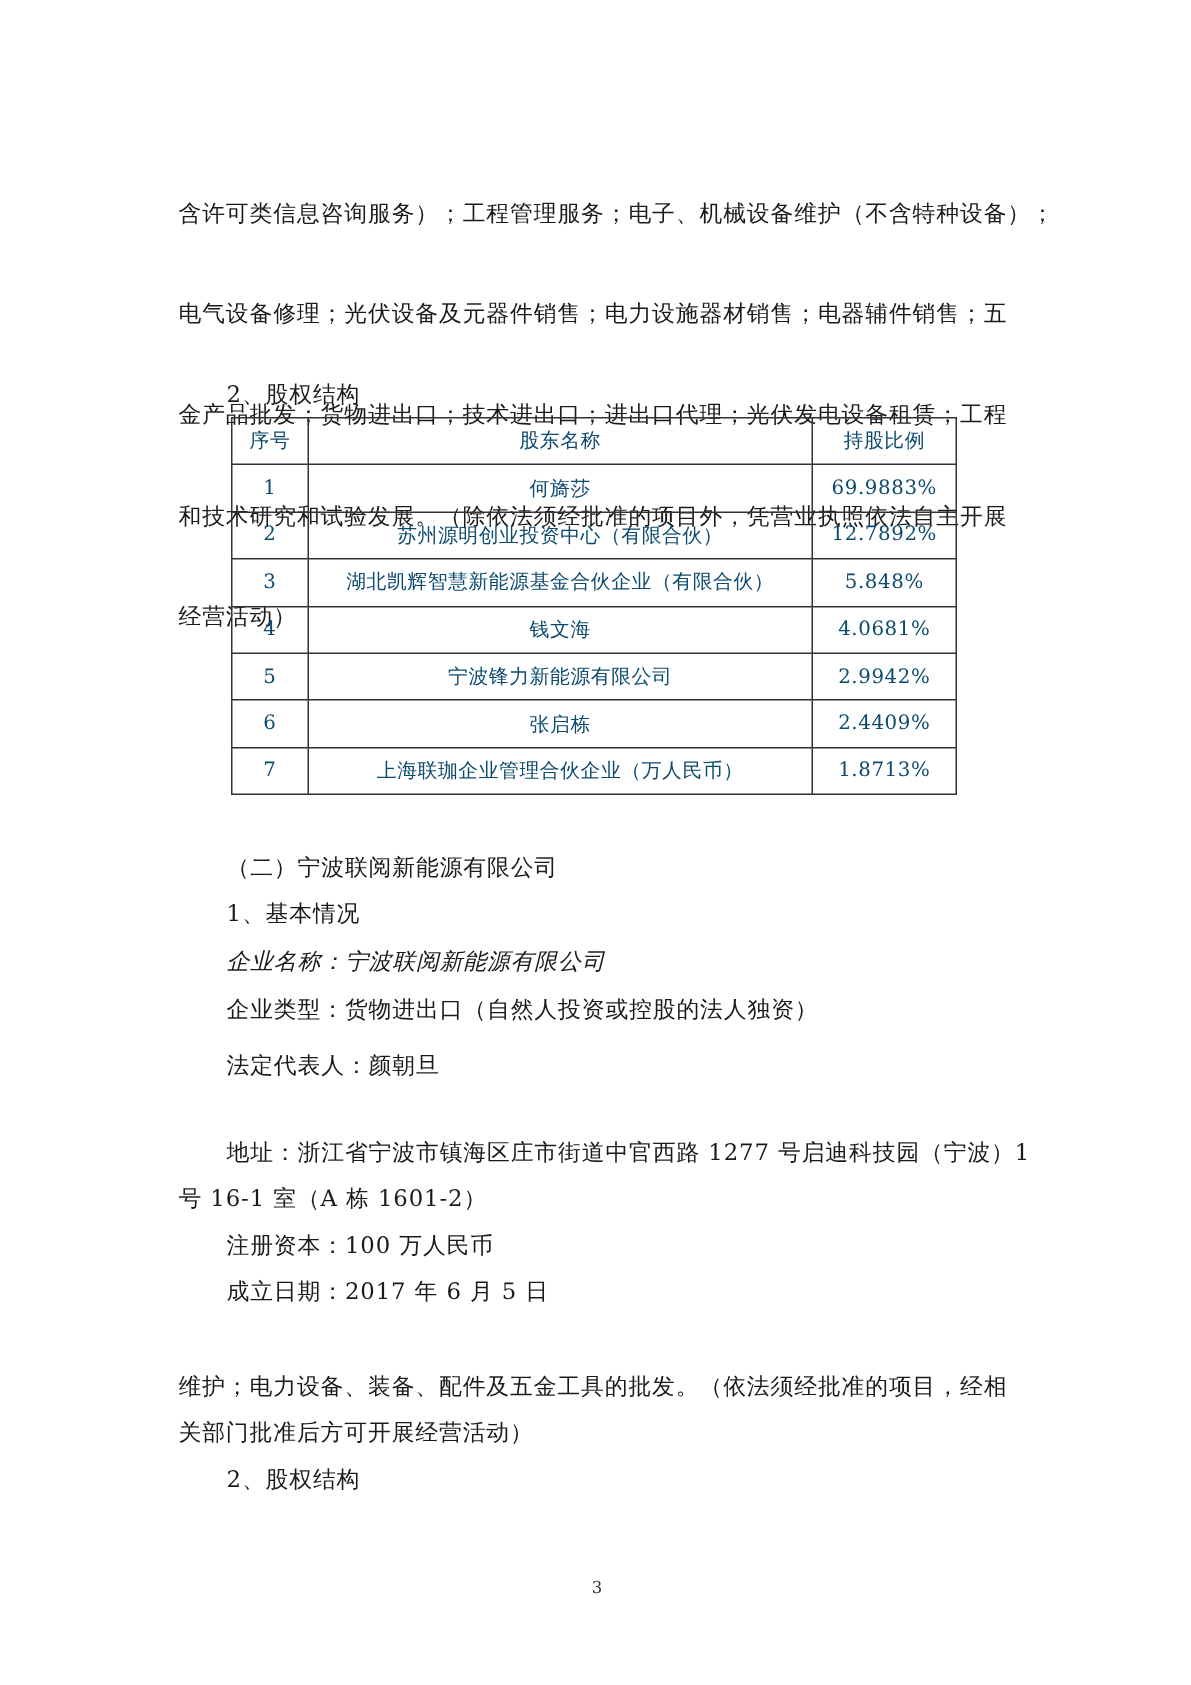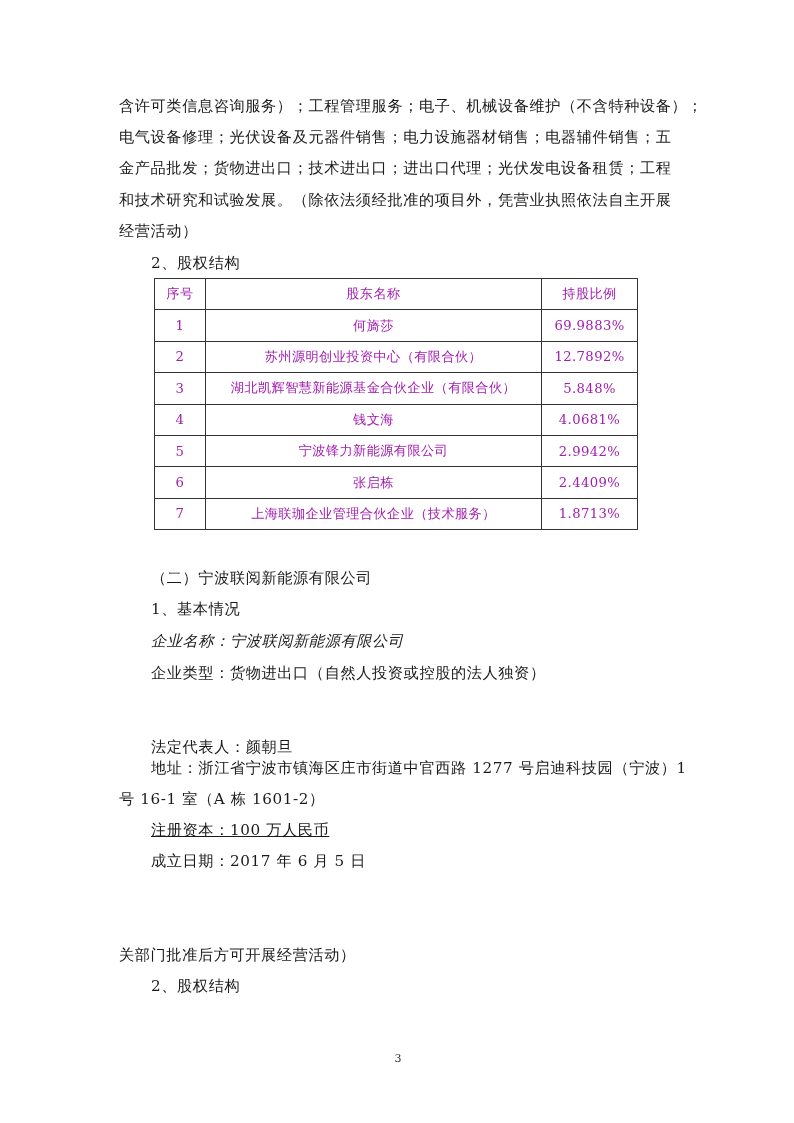--- a/index.html
+++ b/index.html
@@ -28,38 +28,39 @@
       font-size: 15.2px;
       line-height: 31.2px;
       letter-spacing: 0.6px;
       text-align: justify;
       text-justify: inter-ideograph;
     }
     .line {
       display: block;
       height: 31.2px;
       white-space: nowrap;
+      margin-top: 36px;
     }
     .heading-line {
       position: absolute;
       left: 151px;
       font-size: 15.2px;
       line-height: 31px;
       letter-spacing: 0.6px;
       white-space: nowrap;
     }
     table.equity {
       position: absolute;
       left: 154px;
       top: 278px;
       width: 484px;
       border-collapse: collapse;
       font-size: 13.2px;
       letter-spacing: 0.4px;
-      color: #a21caf;
+      color: #0c4a6e;
     }
     table.equity td, table.equity th {
       border: 1.2px solid #333;
       height: 30.4px;
       padding: 0;
       text-align: center;
       vertical-align: middle;
       font-weight: normal;
     }
     table.equity col.c1 { width: 51px; }
@@ -129,36 +130,37 @@
         <td>宁波锋力新能源有限公司</td>
         <td>2.9942%</td>
       </tr>
       <tr>
         <td>6</td>
         <td>张启栋</td>
         <td>2.4409%</td>
       </tr>
       <tr>
         <td>7</td>
-        <td>上海联珈企业管理合伙企业（技术服务）</td>
+        <td>上海联珈企业管理合伙企业（万人民币）</td>
         <td>1.8713%</td>
       </tr>
     </tbody>
   </table>
 
   <div class="heading-line" style="top: 563px;">（二）宁波联阅新能源有限公司</div>
   <div class="heading-line" style="top: 594px;">1、基本情况</div>
   <div class="heading-line" style="top: 626px; font-style: italic;">企业名称：宁波联阅新能源有限公司</div>
   <div class="heading-line" style="top: 658px;">企业类型：货物进出口（自然人投资或控股的法人独资）</div>
-  <div class="heading-line" style="top: 732px; text-align: center;">法定代表人：颜朝旦</div>
+  <div class="heading-line" style="top: 695px; text-align: center;">法定代表人：颜朝旦</div>
 
   <div class="heading-line" style="top: 753px;">地址：浙江省宁波市镇海区庄市街道中官西路 1277 号启迪科技园（宁波）1</div>
   <div class="heading-line" style="top: 784px; left: 119px;">号 16-1 室（A 栋 1601-2）</div>
 
-  <div class="heading-line" style="top: 815px; text-decoration: underline;">注册资本：100 万人民币</div>
+  <div class="heading-line" style="top: 815px;">注册资本：100 万人民币</div>
   <div class="heading-line" style="top: 846px;">成立日期：2017 年 6 月 5 日</div>
 
+  <div class="heading-line" style="top: 909px; left: 119px;">维护；电力设备、装备、配件及五金工具的批发。（依法须经批准的项目，经相</div>
   <div class="heading-line" style="top: 940px; left: 119px;">关部门批准后方可开展经营活动）</div>
 
   <div class="heading-line" style="top: 971px;">2、股权结构</div>
 
   <div class="page-number">3</div>
 </div>
 
 </body></html>

